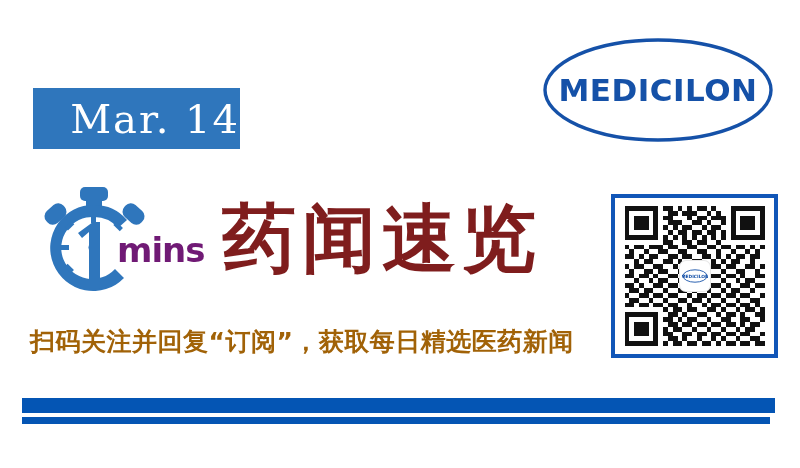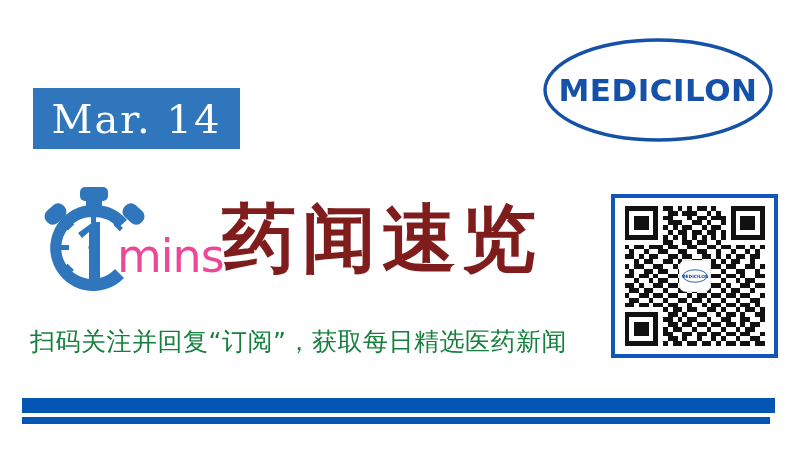--- a/index.html
+++ b/index.html
@@ -21,21 +21,21 @@
   
   #date-badge {
     position: absolute;
     left: 33px;
     top: 88px;
     width: 207px;
     height: 61px;
     background: #2F76BC;
     display: flex;
     align-items: center;
-    justify-content: center;
+    justify-content: flex-end;
   }
   #date-badge-text {
     color: #ffffff;
     font-family: "DejaVu Serif", "Liberation Serif", serif;
     font-size: 40px;
     letter-spacing: 2px;
     line-height: 1;
     white-space: nowrap;
   }
 
@@ -65,23 +65,23 @@
     height: 110px;
   }
   #stopwatch-icon svg { display: block; width: 100%; height: 100%; }
 
   
   #mins-label {
     position: absolute;
     left: 117px;
     top: 233px;
     font-family: "DejaVu Sans", "Liberation Sans", sans-serif;
-    font-size: 46px;
-    font-weight: normal;
-    color: #ec4899;
+    font-size: 34px;
+    font-weight: bold;
+    color: #701a75;
     letter-spacing: -1px;
     line-height: 1;
   }
 
   
   #headline {
     position: absolute;
     left: 222px;
     top: 198px;
     font-family: "DejaVu Sans", "Liberation Sans", sans-serif;
@@ -93,22 +93,22 @@
     white-space: nowrap;
   }
 
   
   #subtitle {
     position: absolute;
     left: 30px;
     top: 328px;
     font-family: "DejaVu Sans", "Liberation Sans", sans-serif;
     font-size: 25px;
-    font-weight: normal;
-    color: #15803d;
+    font-weight: bold;
+    color: #a16207;
     letter-spacing: 0.5px;
     line-height: 1.15;
     white-space: nowrap;
   }
 
   
   #qr-frame {
     position: absolute;
     left: 611px;
     top: 194px;

